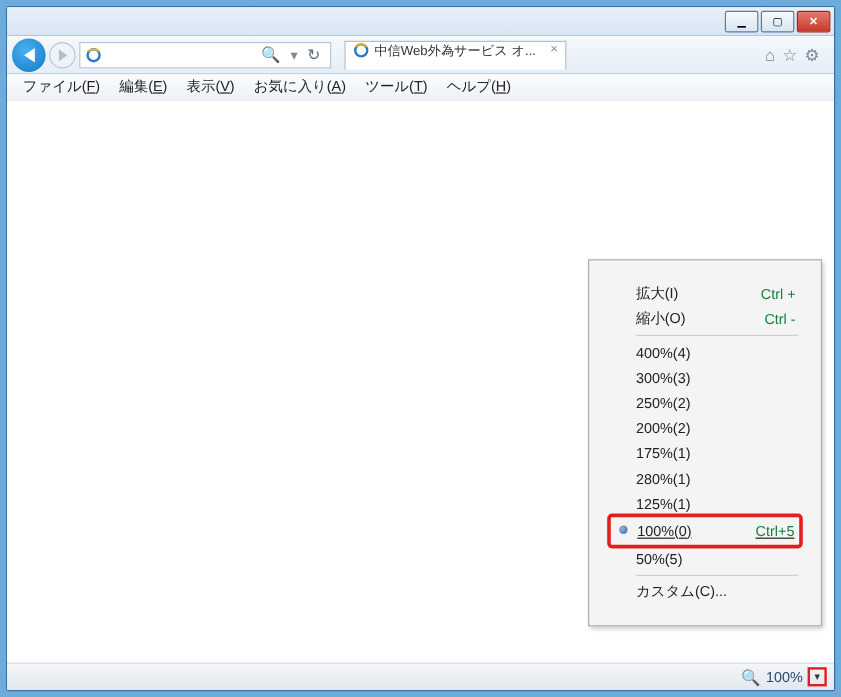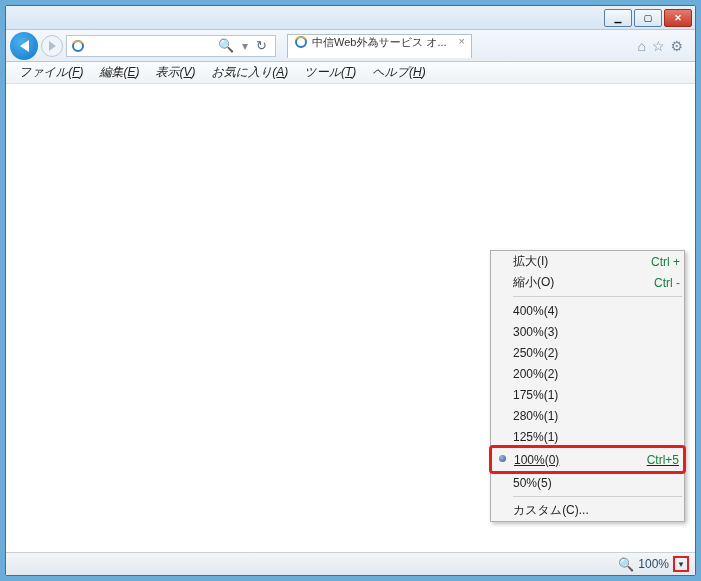--- a/index.html
+++ b/index.html
@@ -91,21 +91,21 @@
   .nav-icons { display:flex; gap:6px; padding:0 8px; color:#7a8a9a; font-size:14px;}
   .menubar {
     height: 22px;
     background: linear-gradient(#fbfcfd, #eef2f6);
     border-bottom:1px solid #d8e0e8;
     display:flex;align-items:center;
     padding:0 6px;
     gap:2px;
     font-size:12px;
   }
-  .menu-item { padding:18px 7px; color:#222;font-style:italic;}
+  .menu-item { padding:18px 7px; color:#222;}
   .menu-item u { text-decoration: underline; }
   .content { flex:1; background:#fff; position:relative;}
   .statusbar {
     height:23px;
     background: linear-gradient(#f4f6f8, #e2e8ee);
     border-top:1px solid #c8d0d8;
     display:flex; align-items:center; justify-content:flex-end;
     padding:0 6px; gap:4px; font-size:12px;
     color:#2a4a6a;
   }
@@ -114,21 +114,21 @@
     display:flex;align-items:center;justify-content:center;
     font-size:9px; color:#333;
   }
   .context-menu {
     position:absolute;
     right:10px; bottom:30px;
     width:195px;
     background:#f4f4f4;
     border:1px solid #b0b0b0;
     box-shadow:2px 2px 4px rgba(0,0,0,.25);
-    padding:0;
+    padding:17px;
     font-size:12px;
     color:#222;
   }
   .cm-row {
     display:flex;align-items:center;
     height:21px;
     padding:0 4px 0 22px;
     position:relative;
   }
   .cm-sep { height:1px; background:#d0d0d0; margin:3px 2px 3px 22px;}

